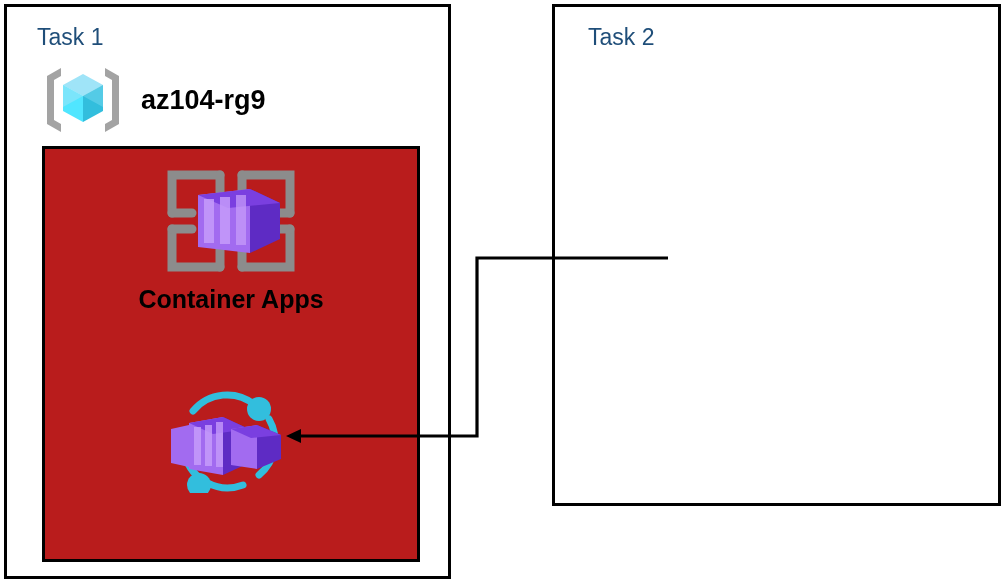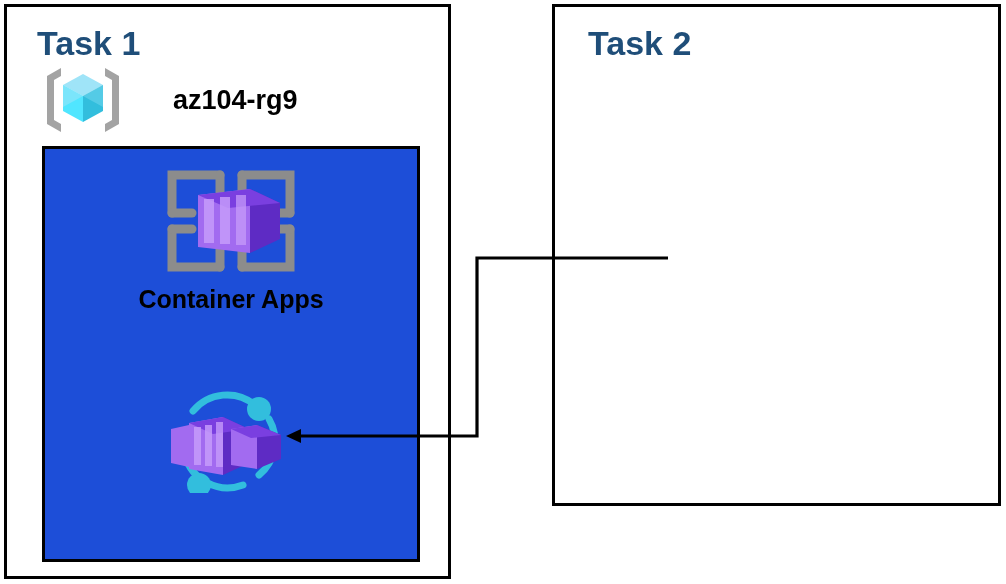--- a/index.html
+++ b/index.html
@@ -27,22 +27,22 @@
     box-sizing: border-box;
     border: 3px solid #000000;
     background: #ffffff;
   }
   #task1-panel { left: 4px;   top: 4px; width: 447px; height: 575px; }
   #task2-panel { left: 552px; top: 4px; width: 449px; height: 502px; }
 
   .task-title {
     position: absolute;
     color: #1F4E79;
-    font-weight: bold;
-    font-size: 34px;
+    font-weight: normal;
+    font-size: 23px;
     letter-spacing: 0px;
     white-space: nowrap;
   }
   #task1-title { left: 30px; top: 17px; }
   #task2-title { left: 33px; top: 17px; }
 
   
   #rg-row {
     position: absolute;
     left: 32px;
@@ -50,28 +50,27 @@
     display: flex;
     align-items: center;
     gap: 14px;
   }
   #rg-icon { width: 88px; height: 72px; display: block; }
   #rg-label {
     font-size: 27px;
     font-weight: bold;
     color: #000000;
     white-space: nowrap;
-    margin-left: 32px;
   }
 
   
   .inner-box {
     position: absolute;
     box-sizing: border-box;
-    background: #1d4ed8;
+    background: #b91c1c;
     border: 3px solid #000000;
   }
   #cae-box   { left: 35px;  top: 139px; width: 378px; height: 416px; }
 
   
   .res-block {
     position: absolute;
     width: 100%;
     text-align: center;
   }

